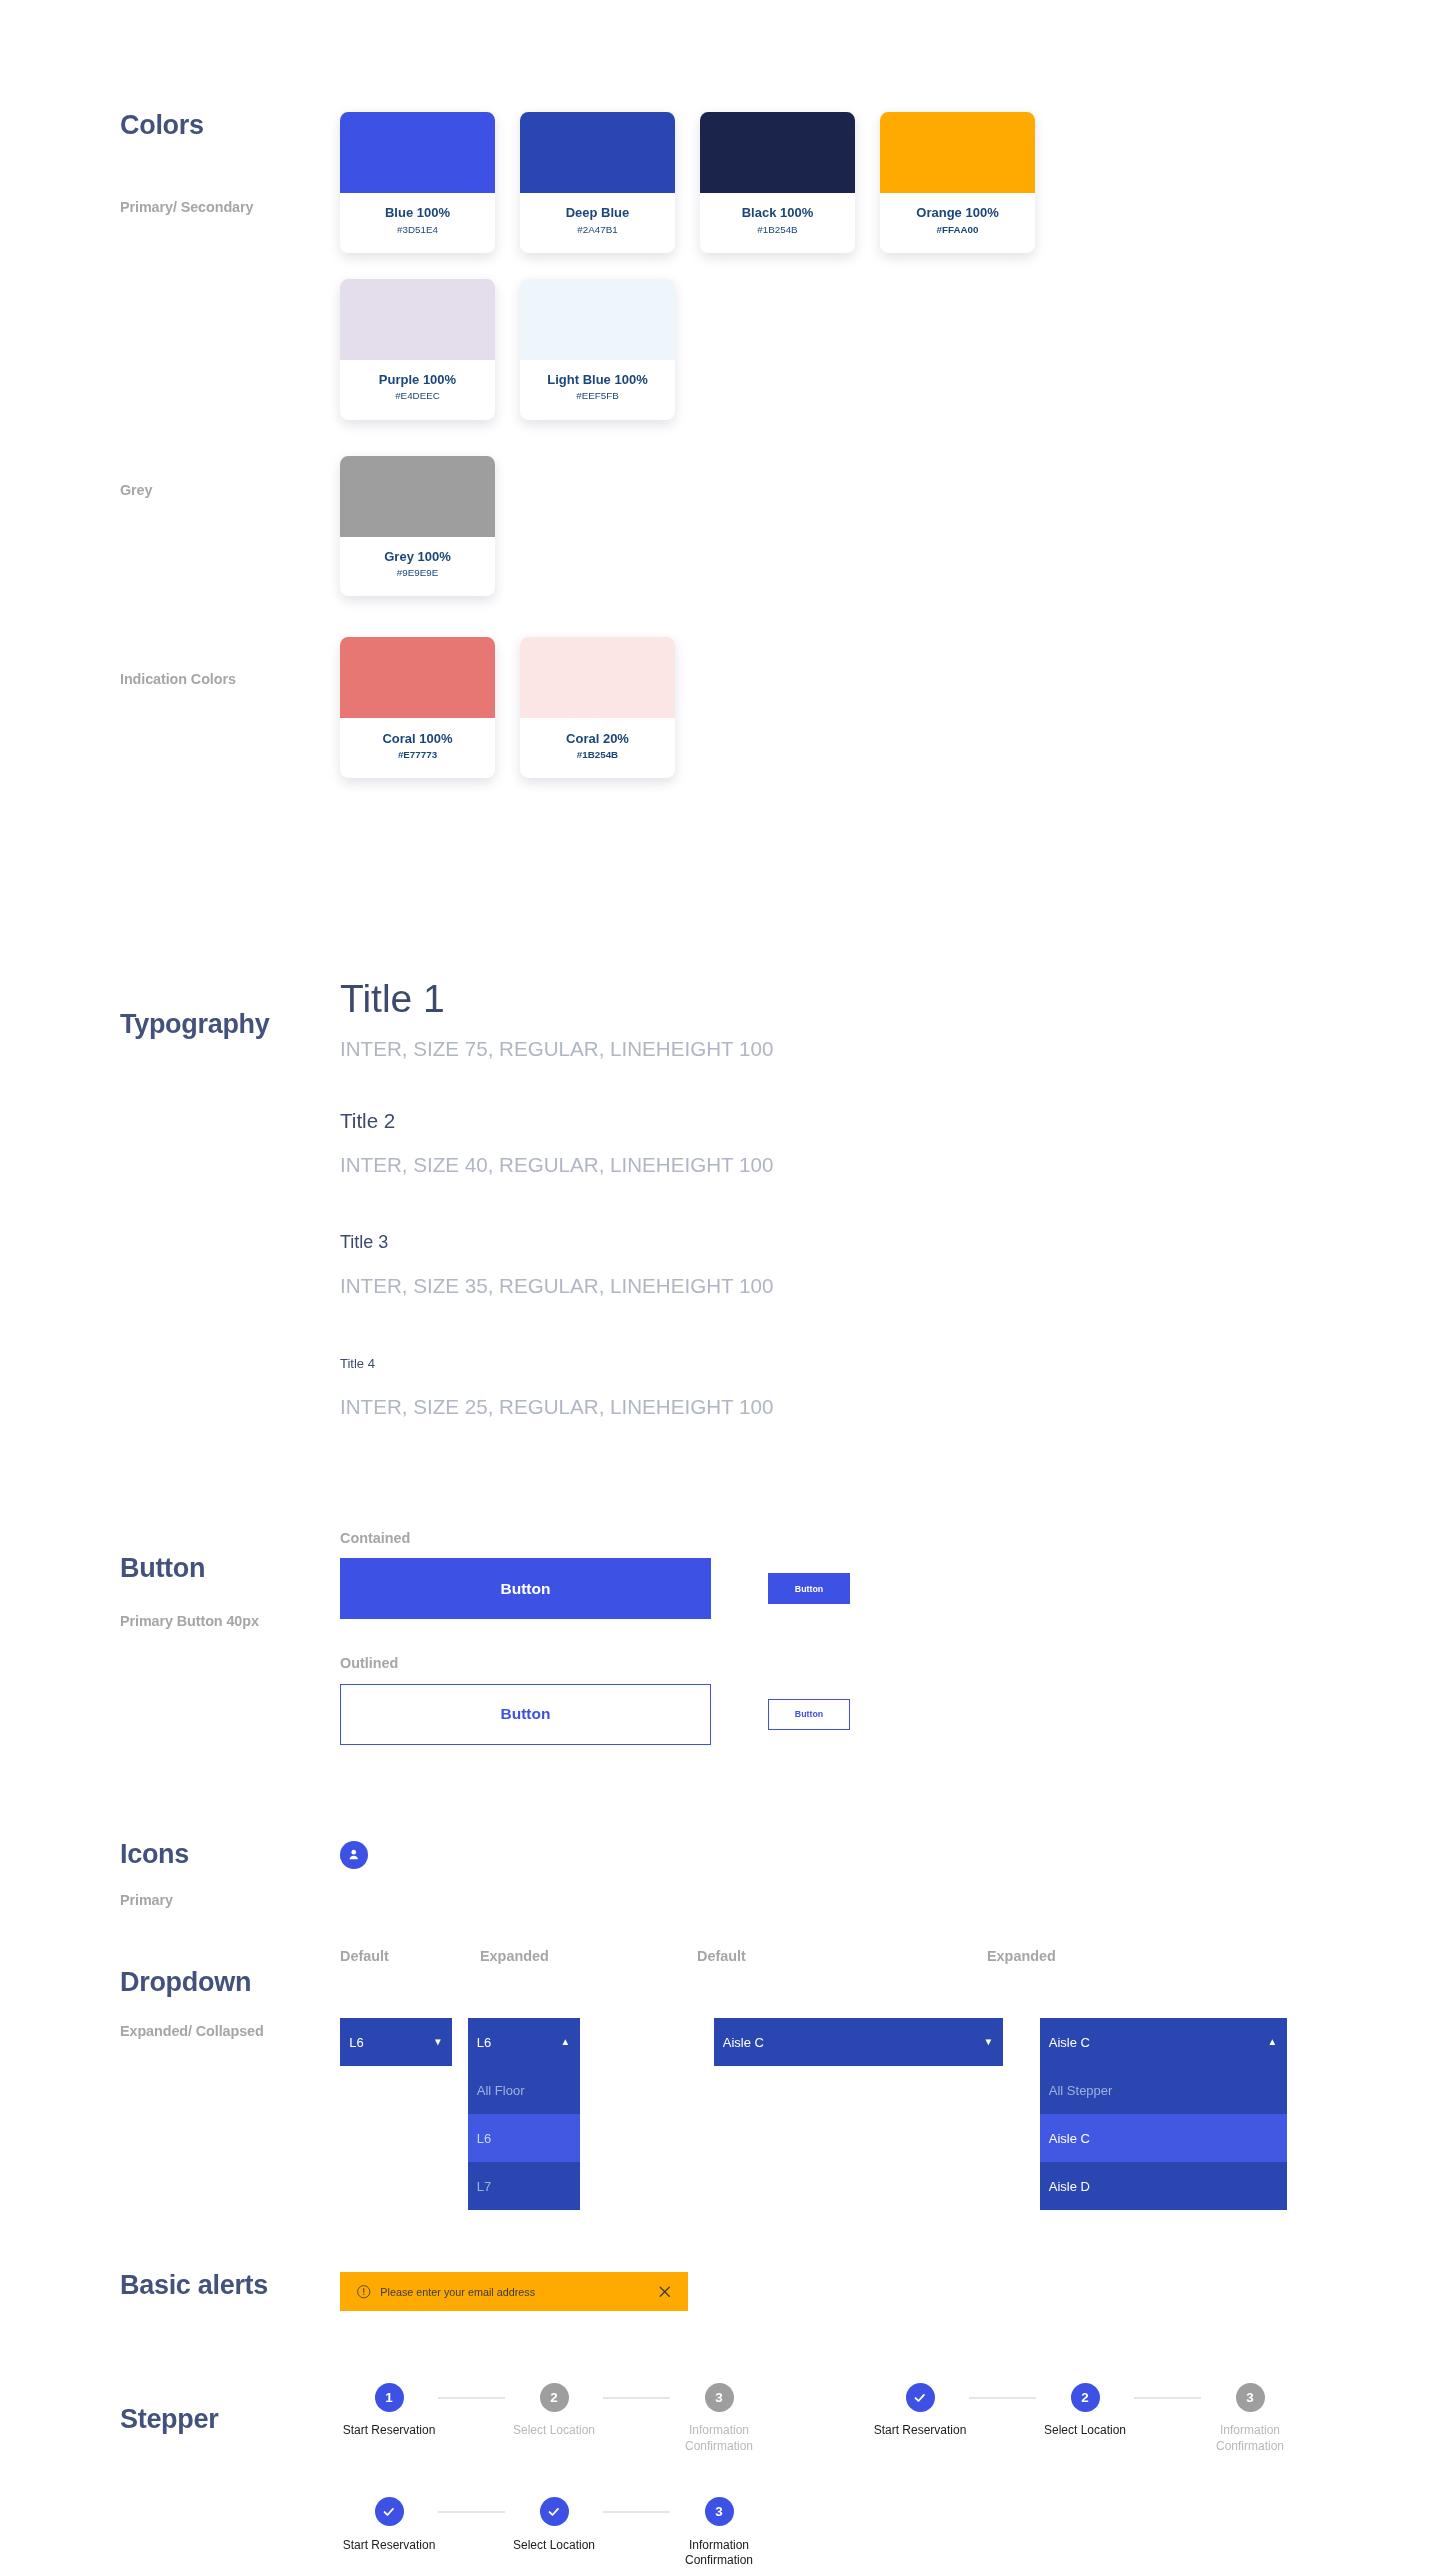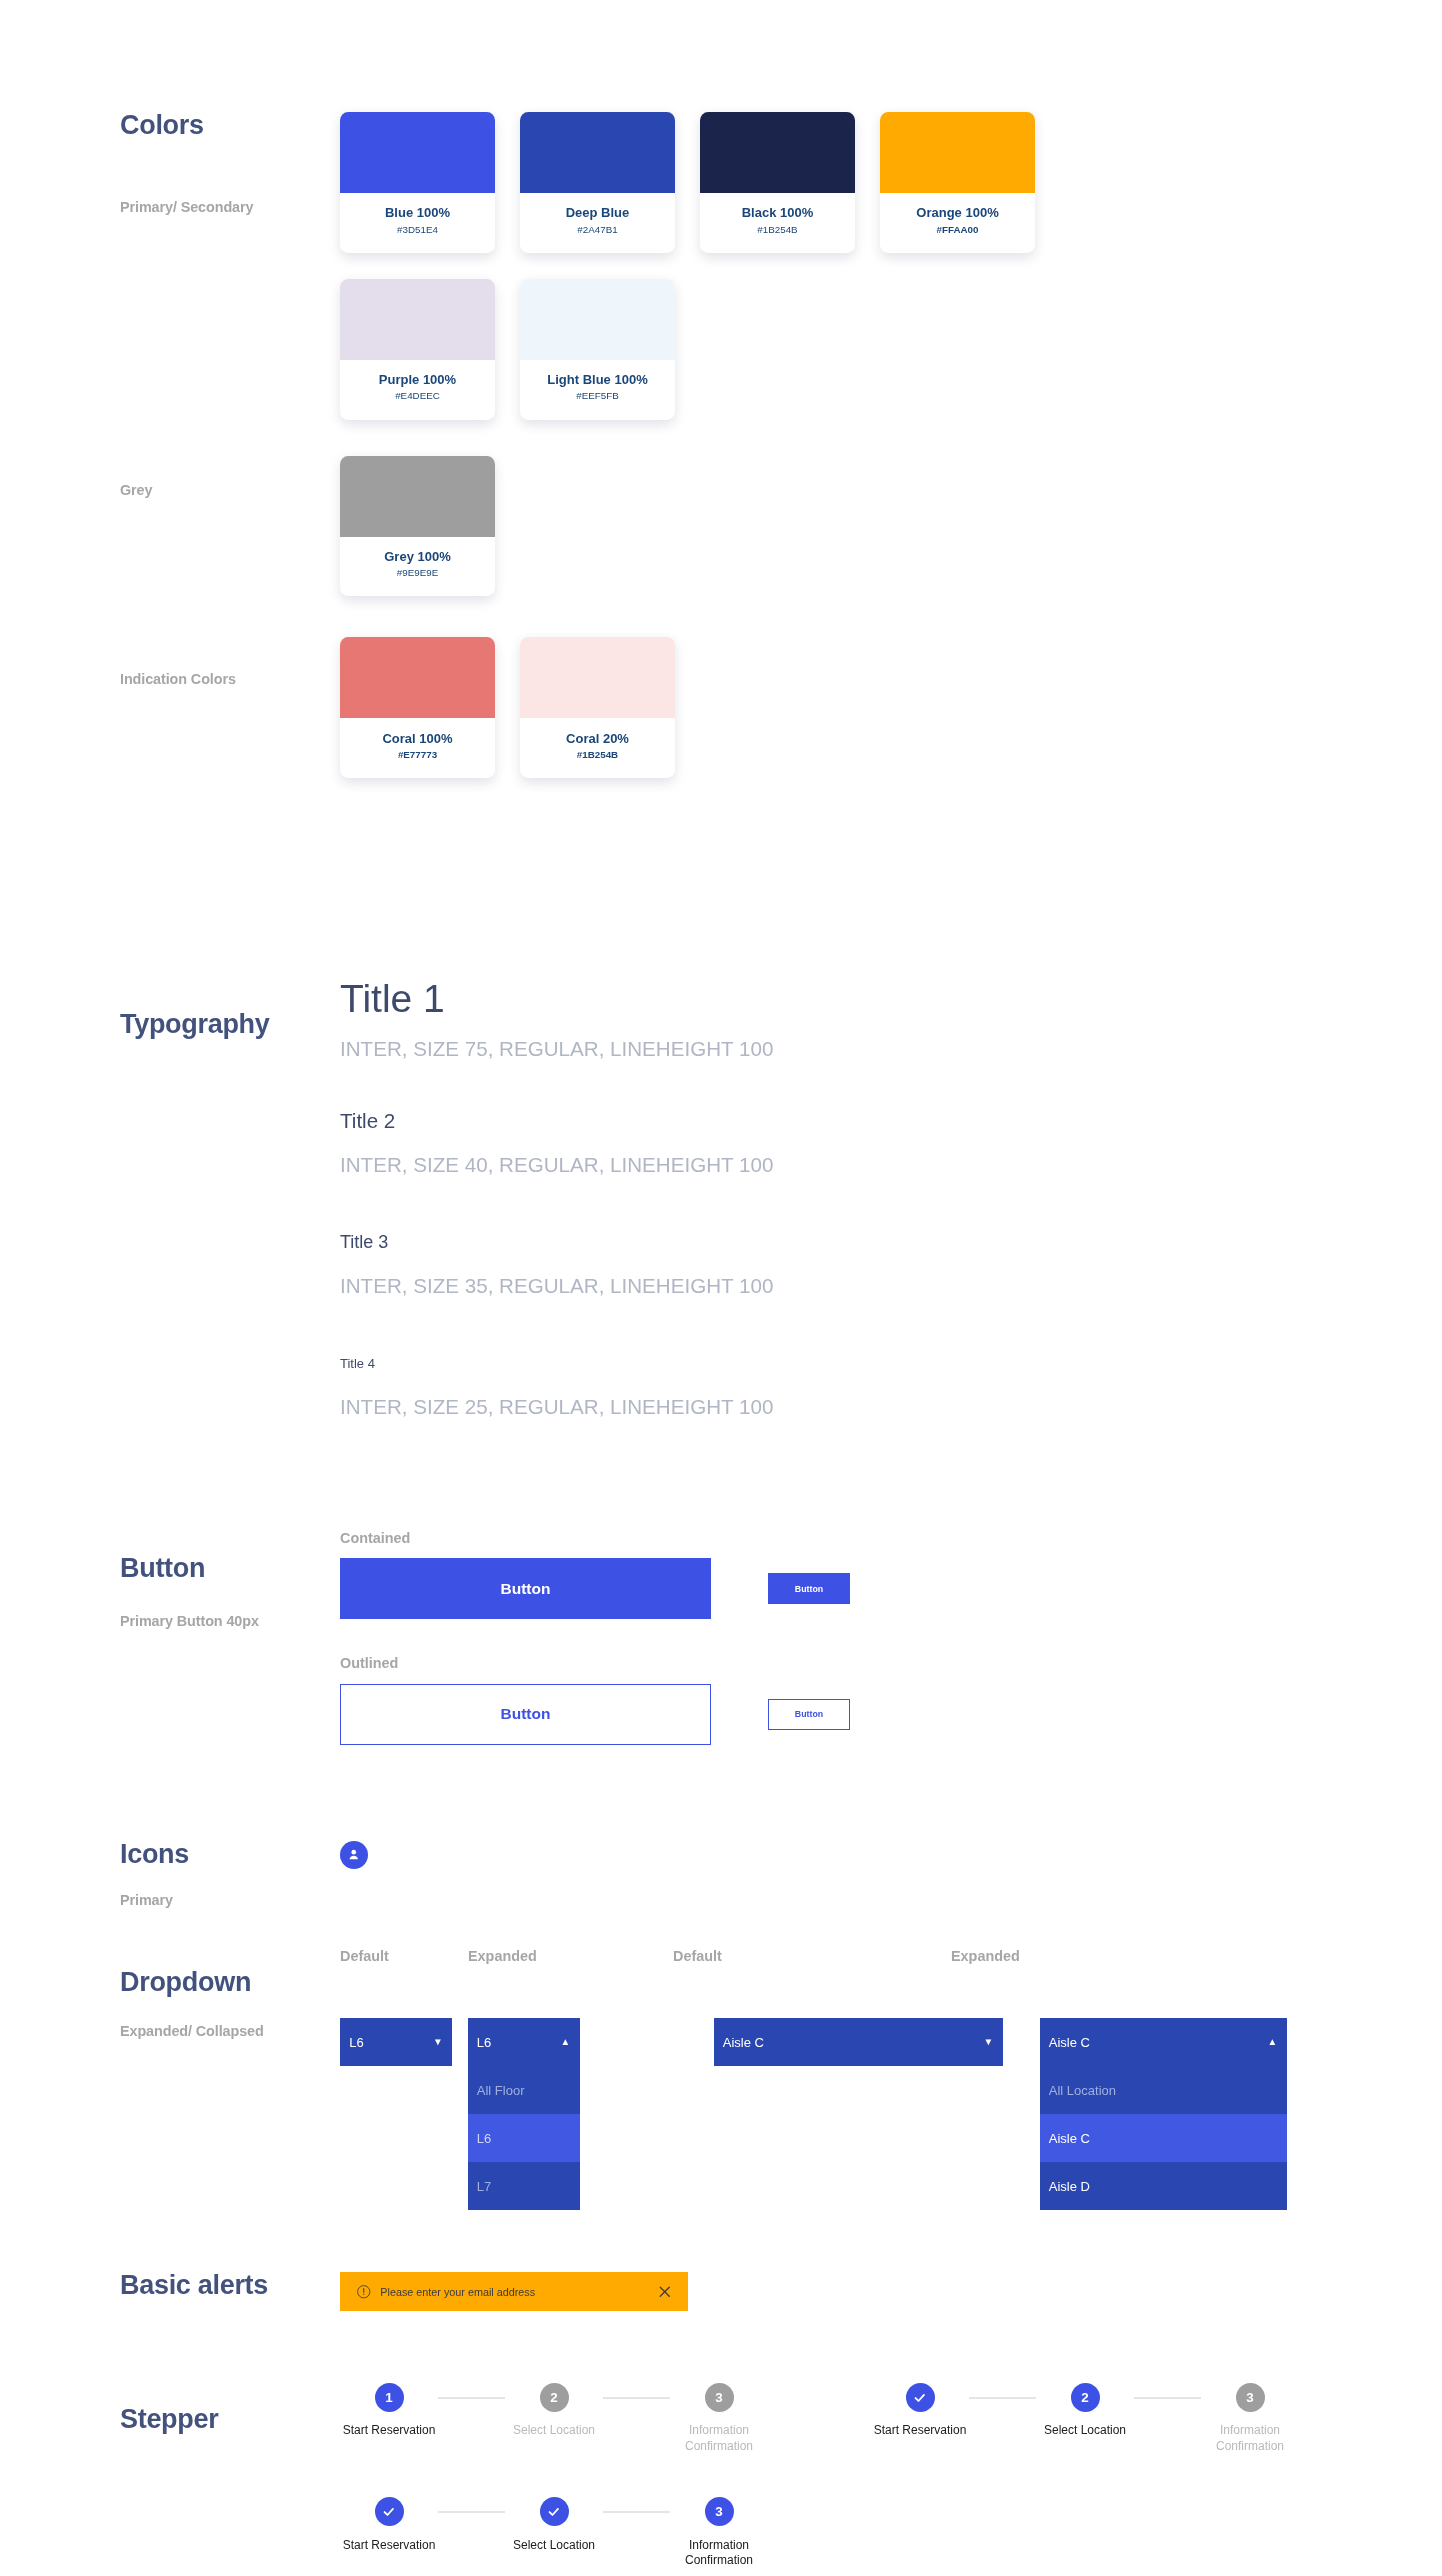--- a/index.html
+++ b/index.html
@@ -59,21 +59,21 @@
   .btn-lg { width: 371px; height: 61px; }
   .btn-sm { width: 82px; height: 31px; font-size: 8.8px; }
 
   
   .avatar {
     width: 28px; height: 28px; border-radius: 50%; background: #3d51e4;
     display: flex; align-items: center; justify-content: center;
   }
 
   
-  .dd-headers { display: flex; }
+  .dd-headers { display: flex; gap: 12px; }
   .dd-head { font-size: 14.4px; font-weight: 700; color: #a6a6a6; }
   .dd-row { display: flex; align-items: flex-start; }
   .dd {
     background: #2a47b1; color: #fff; position: relative;
   }
   .dd-control {
     display: flex; align-items: center; justify-content: space-between;
     padding: 0 9.3px; height: 48px; font-size: 13px; font-weight: 400;
   }
   .caret { font-size: 9.8px; line-height: 1; }
@@ -315,21 +315,21 @@
           </div>
         </div>
         <div style="width:37px;"></div>
 
         <div class="dd" style="width:247px;">
           <div class="dd-control">
             <span>Aisle C</span>
             <span class="caret">▲</span>
           </div>
           <div class="dd-menu">
-            <div class="dd-item muted">All Location</div>
+            <div class="dd-item muted">All Stepper</div>
             <div class="dd-item hl-w">Aisle C</div>
             <div class="dd-item plain">Aisle D</div>
           </div>
         </div>
       </div>
     </div>
   </div>
 
   <div class="section" style="padding-top:62px;">
     <div class="labels-col">

